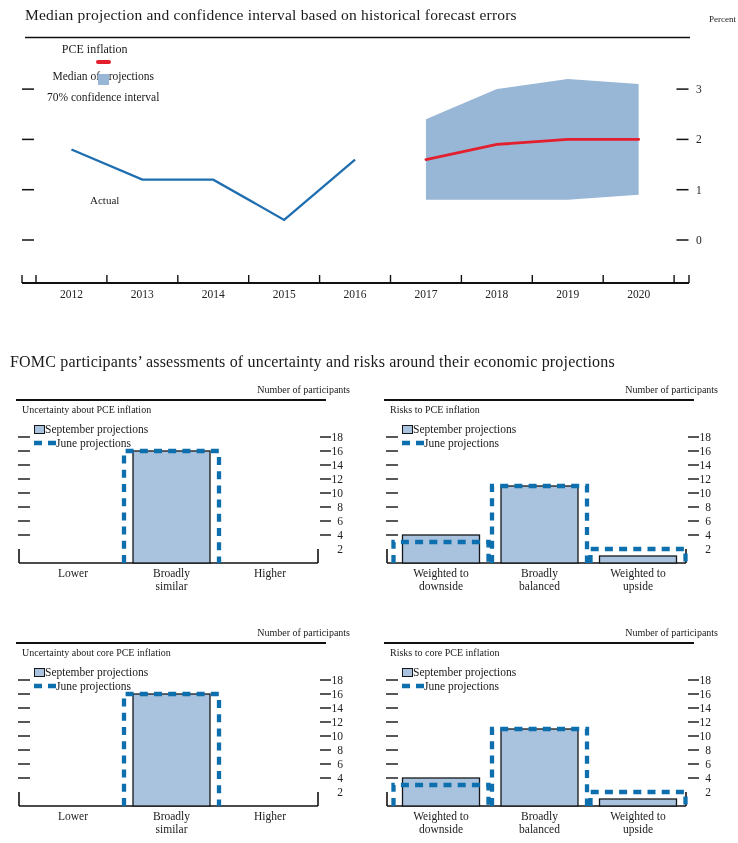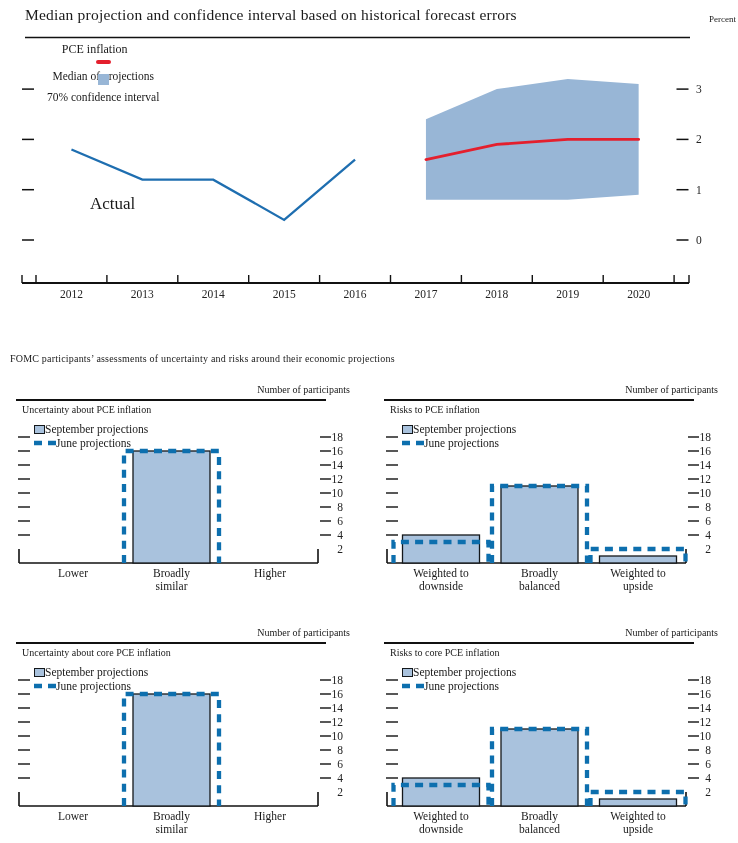--- a/index.html
+++ b/index.html
@@ -8,22 +8,22 @@
     font-family:"Liberation Serif","DejaVu Serif",serif;color:#1a1a1a;overflow:hidden;
   }
   .fig-title{position:absolute;left:25px;top:6px;font-size:15.5px;font-weight:normal;margin:0;letter-spacing:.2px;}
   .unit-label{position:absolute;right:2px;top:14px;font-size:9px;}
   #fan-chart{position:absolute;left:0;top:0;width:738px;height:312px;}
   .fan-legend{position:absolute;left:30px;top:42px;text-align:center;}
   .fan-legend .group{font-size:12px;margin-bottom:3px;}
   .legend-item{display:flex;align-items:center;gap:6px;margin-left:17px;height:14px;font-size:11.5px;flex-direction:column;}
   .swatch-median{width:15px;height:4px;border-radius:2px;flex:0 0 auto;}
   .swatch-band{width:11px;height:11px;flex:0 0 auto;}
-  .actual-label{position:absolute;left:90px;top:194px;font-size:17px;}
-  .section-heading{position:absolute;left:10px;top:353px;font-size:10px;font-weight:normal;margin:0;letter-spacing:.2px;}
+  .actual-label{position:absolute;left:90px;top:194px;font-size:11px;}
+  .section-heading{position:absolute;left:10px;top:353px;font-size:16px;font-weight:normal;margin:0;letter-spacing:.2px;}
   .panel{position:absolute;width:352px;height:216px;}
   #panel-1{left:10px;top:384px;}  #panel-2{left:378px;top:384px;}
   #panel-3{left:10px;top:627px;}  #panel-4{left:378px;top:627px;}
   .bar-chart{position:absolute;left:0;top:0;width:352px;height:216px;}
   .participants{position:absolute;top:0;right:12px;font-size:10px;}
   .panel-rule{position:absolute;top:15px;left:6px;width:310px;height:1.6px;background:#111;}
   .panel-title{position:absolute;top:20px;left:12px;font-size:10px;}
   .panel-legend{position:absolute;top:38px;left:24px;}
   .panel-legend .row{display:flex;align-items:center;height:14px;font-size:11.5px;}
   .swatch-sept{width:11px;height:9px;border:1.4px solid #14181b;box-sizing:border-box;flex:0 0 auto;}

